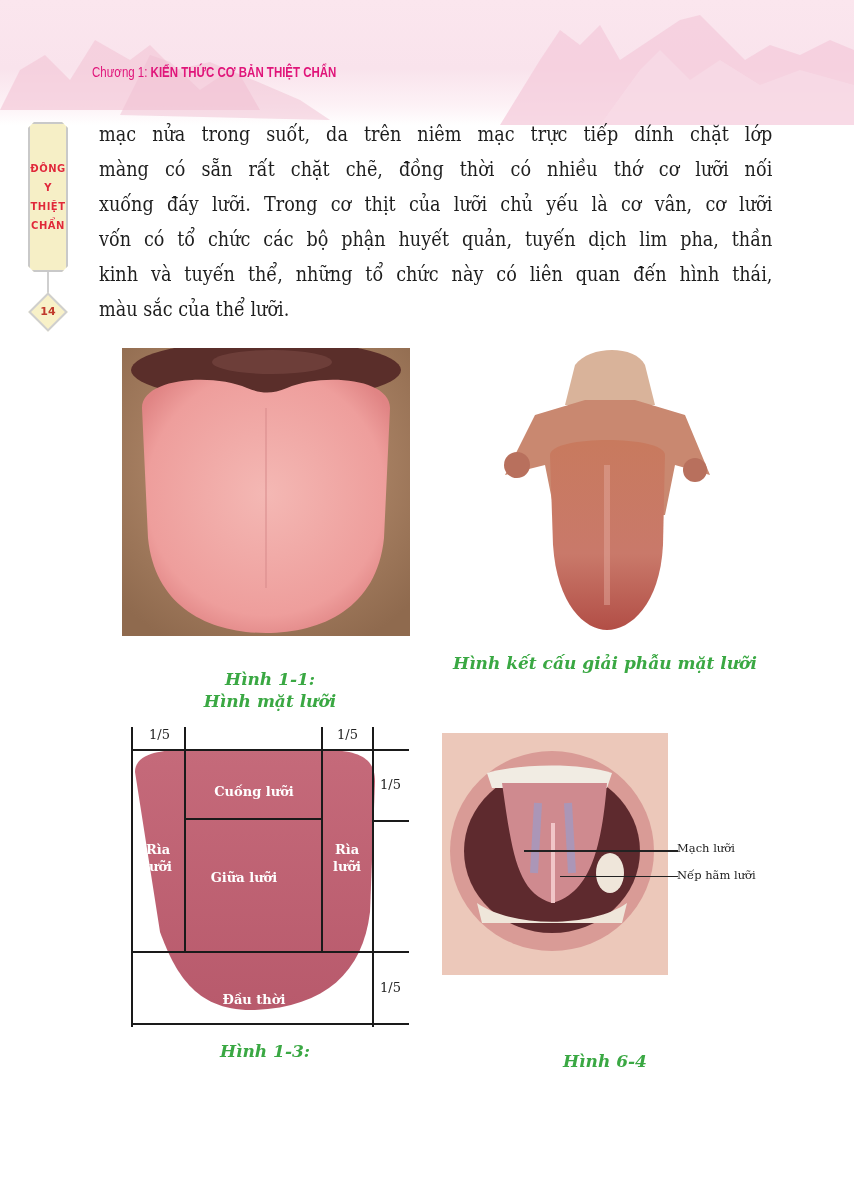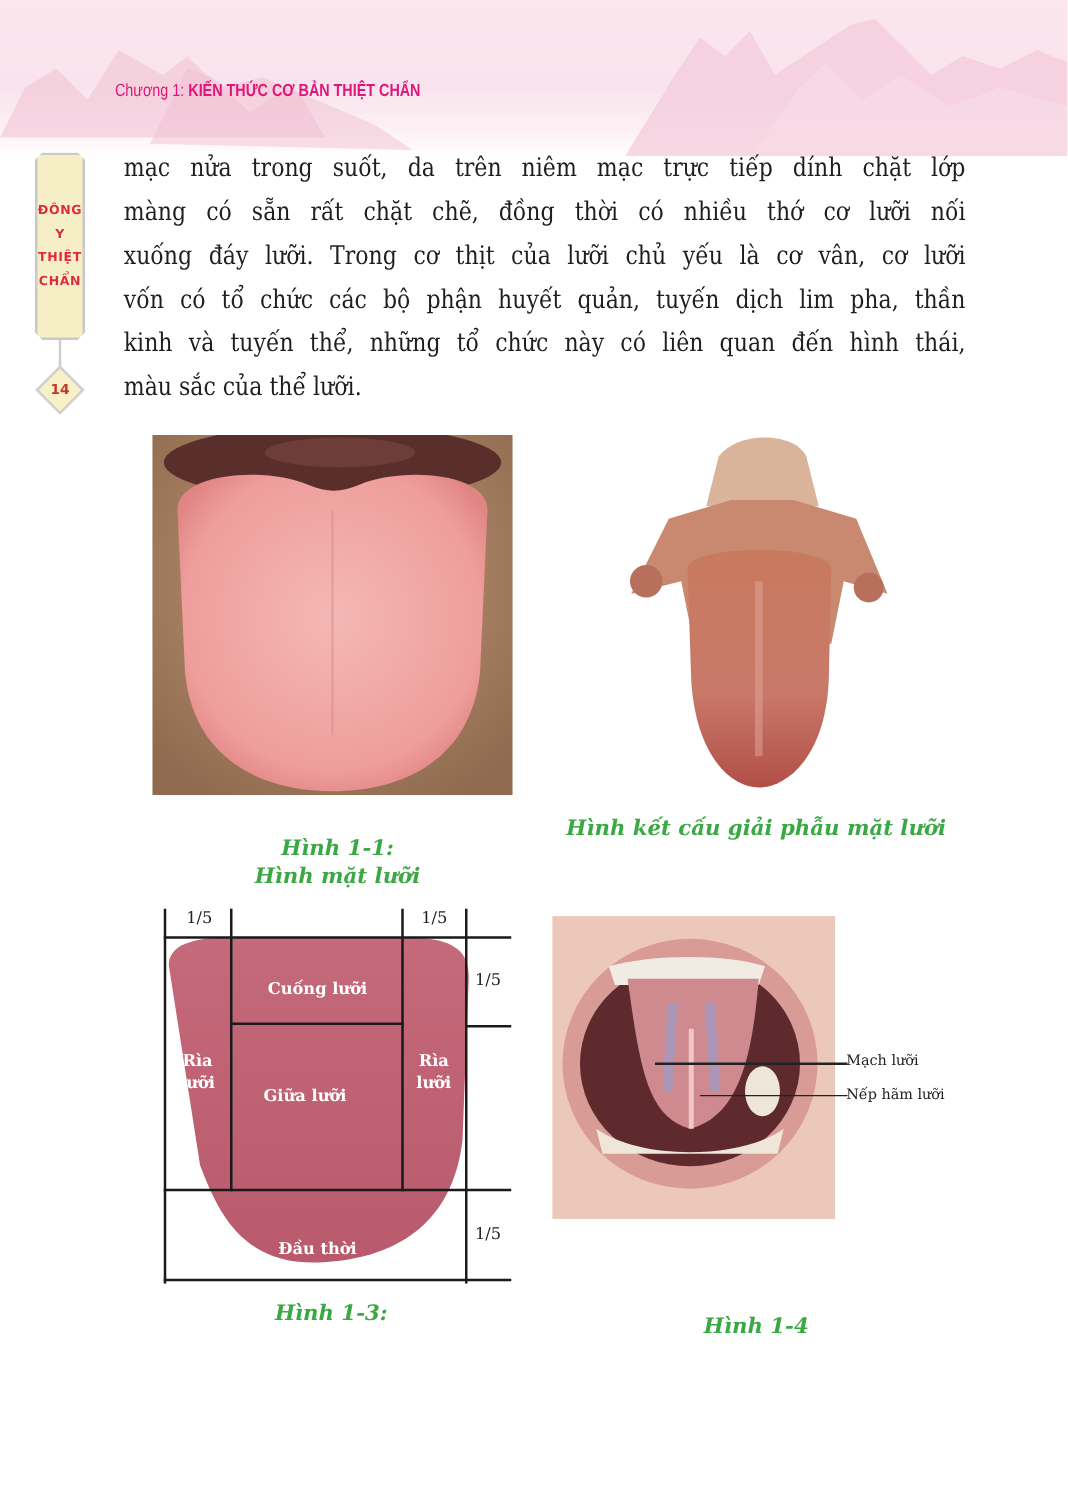--- a/index.html
+++ b/index.html
@@ -201,13 +201,13 @@
     <path d="M35 170 C 70 195, 150 195, 185 170 L 180 190 L 40 190 Z" fill="#efe6da"></path>
     <ellipse cx="168" cy="140" rx="14" ry="20" fill="#efe6da"></ellipse>
   </svg>
   <div class="callout-line" style="left:82px; top:117px; width:150px;"></div>
   <div class="callout-line" style="left:118px; top:143px; width:114px; height:1px;"></div>
 </div>
 <div class="callout-line" style="left:668px; top:850px; width:10px;"></div>
 <div class="callout-line" style="left:668px; top:876px; width:10px; height:1px;"></div>
 <div class="callout-text" style="left:677px; top:841px;">Mạch lưỡi</div>
 <div class="callout-text" style="left:677px; top:868px;">Nếp hãm lưỡi</div>
-<div class="caption" style="left:520px; top:1050px; width:170px;">Hình 1-4</div>
+<div class="caption" style="left:520px; top:1050px; width:170px;">Hình 6-4</div>
 
 </body></html>

